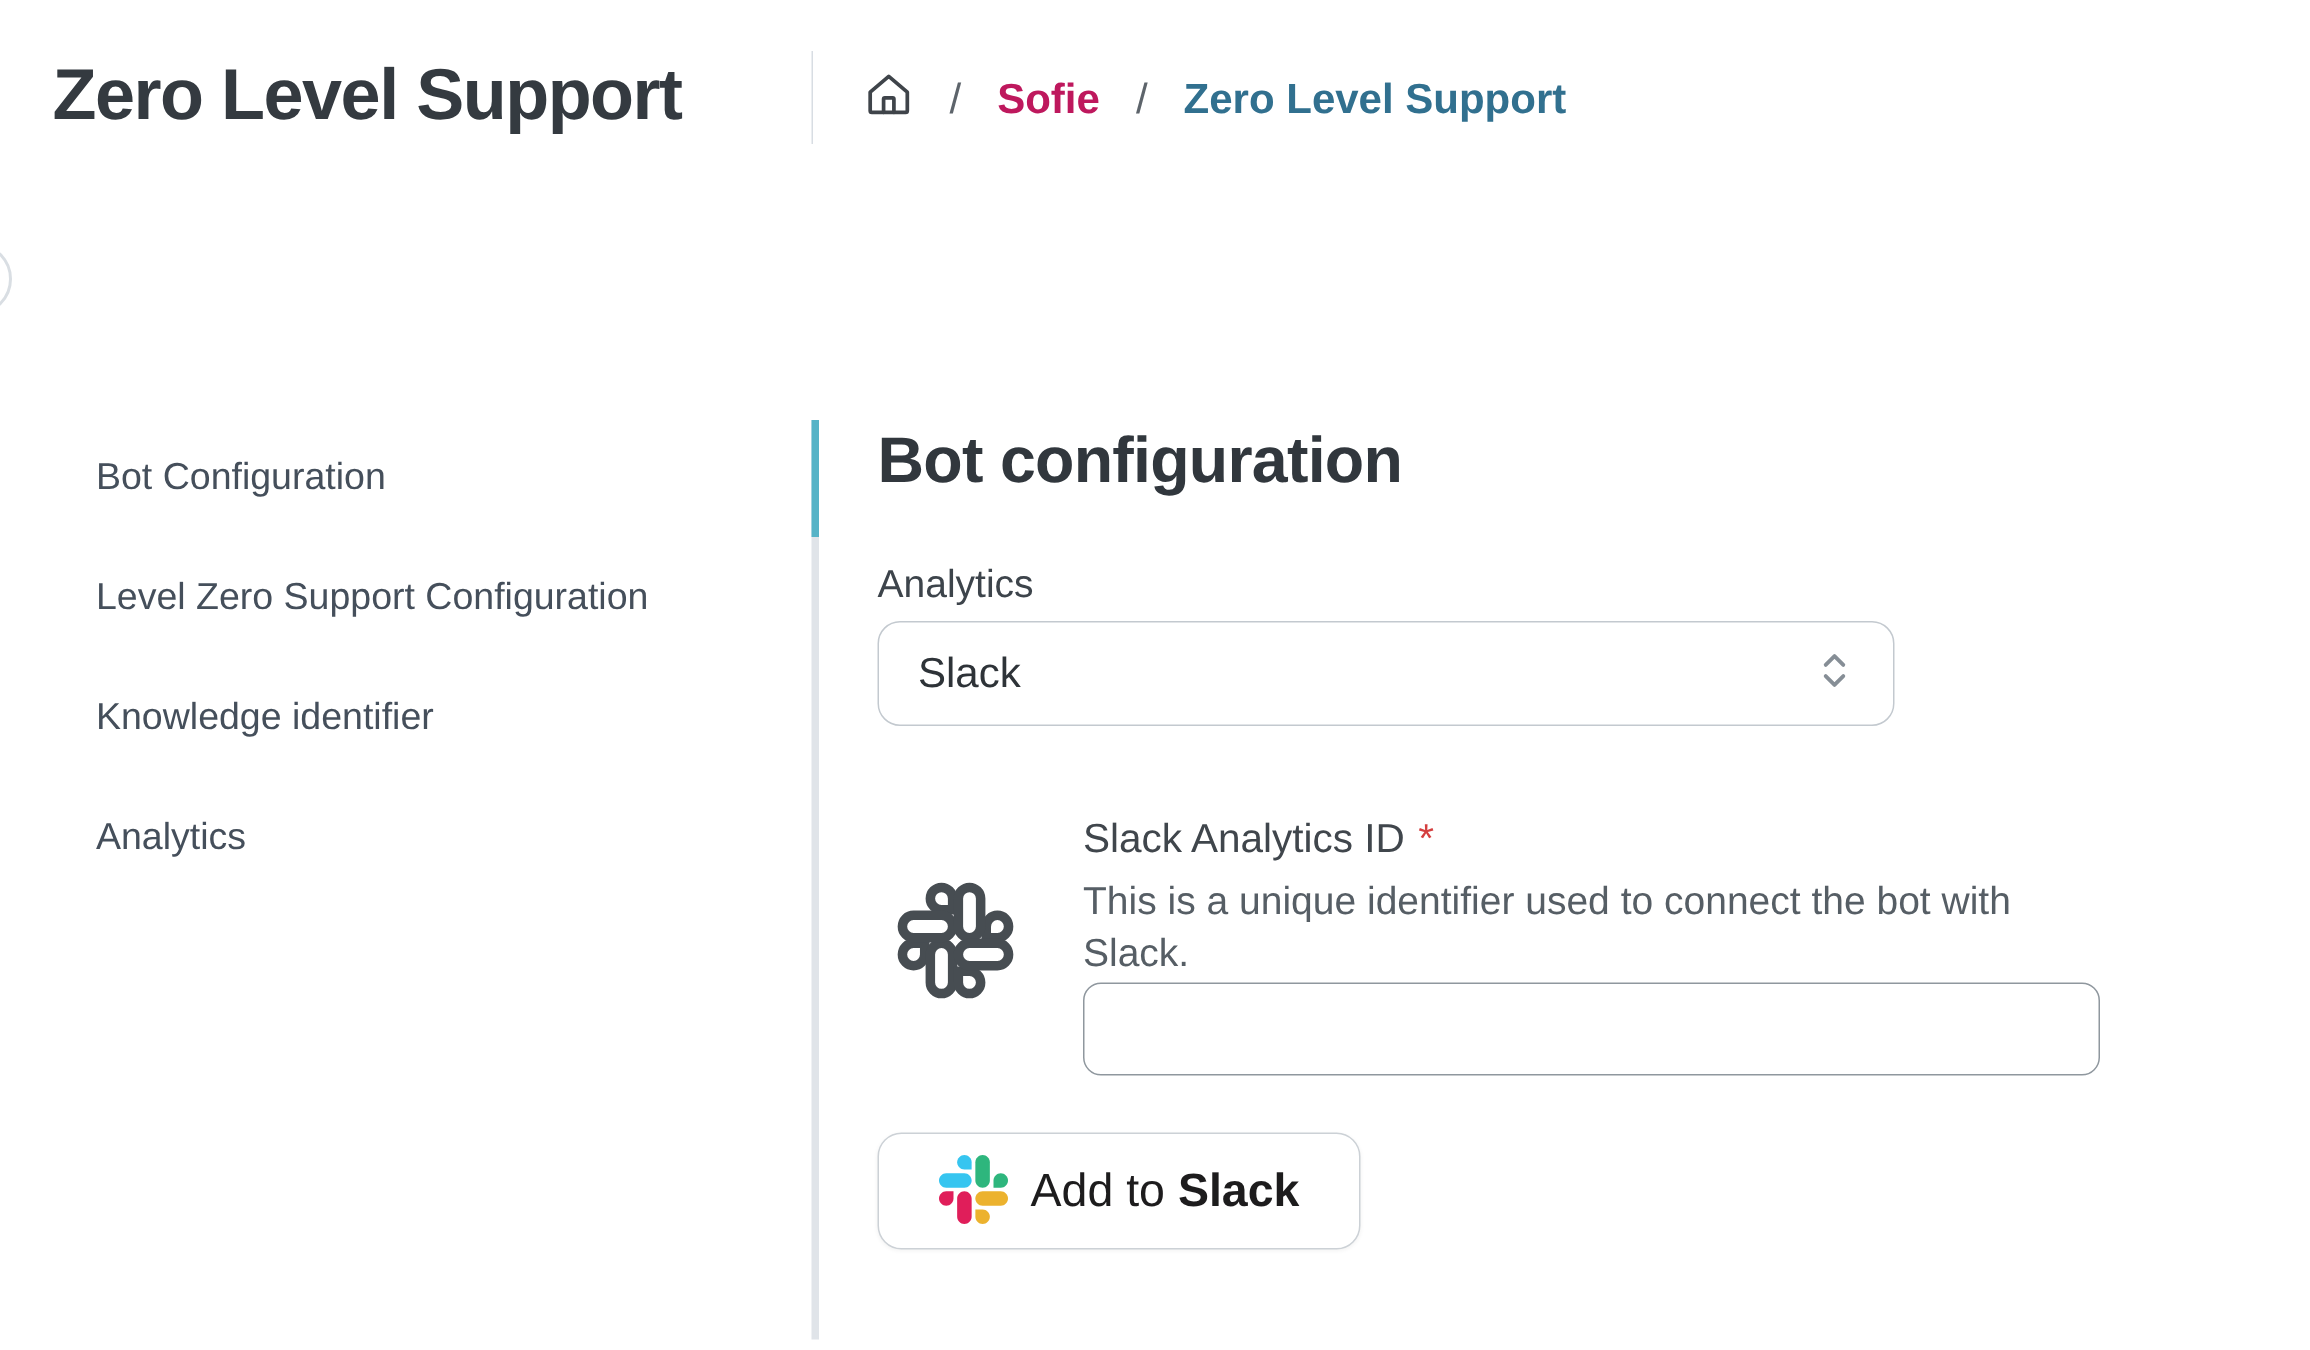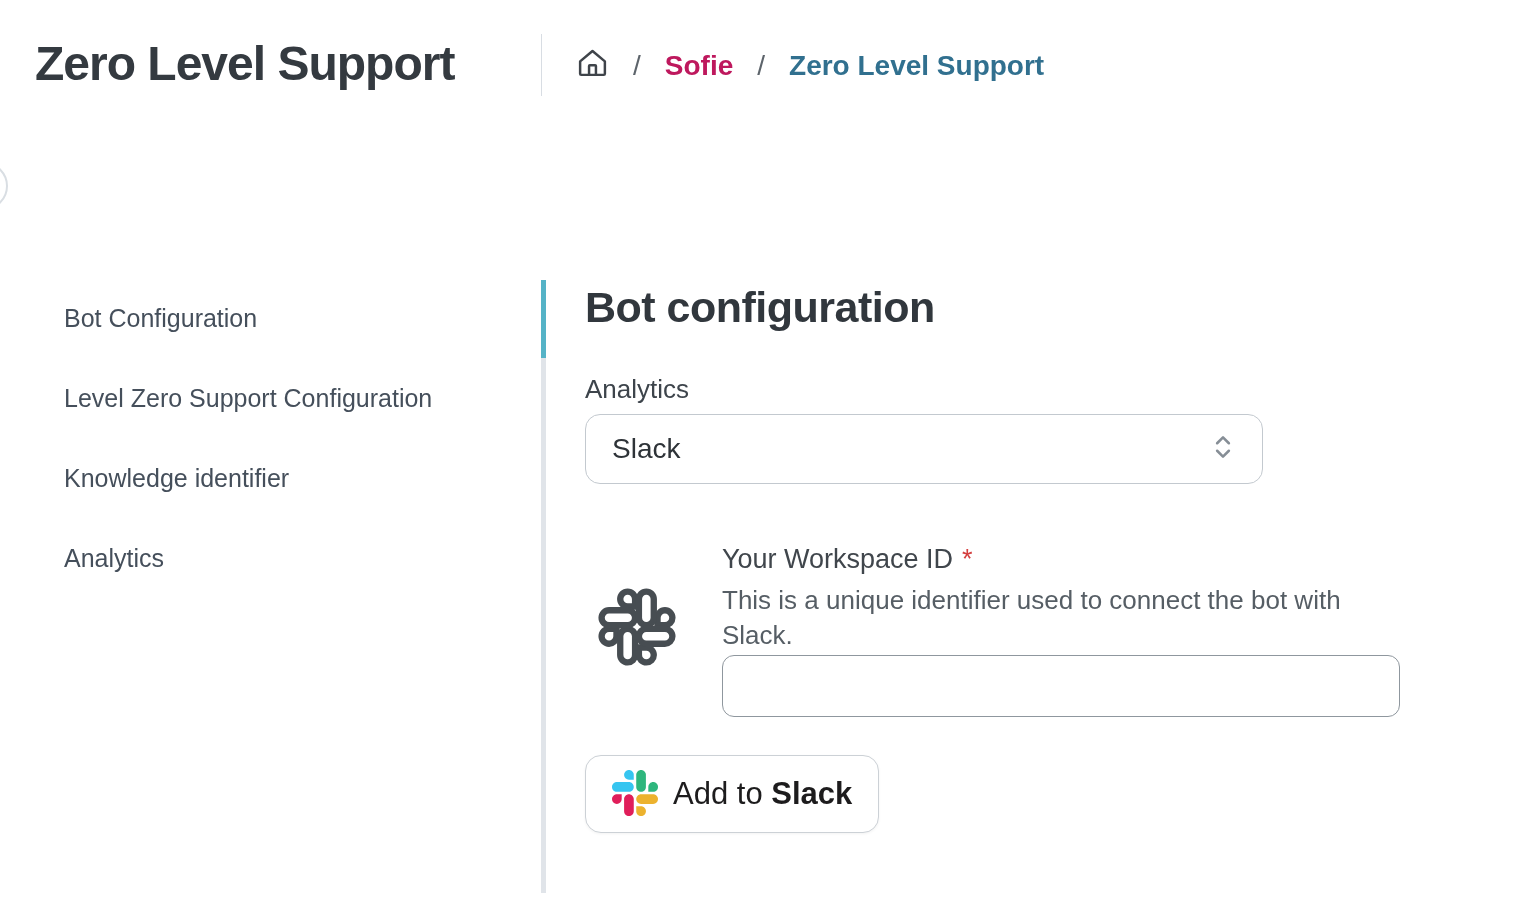--- a/index.html
+++ b/index.html
@@ -60,21 +60,21 @@
   .ws-required { color:#d43f3f; margin-left:9px; font-weight:500; }
   .ws-help { position:absolute; left:722px; top:583px; width:650px;
     font-size:26px; line-height:35px; color:#565e65; }
   .ws-input { position:absolute; left:722px; top:655px; width:678px;
     height:62px; border:1.5px solid #8f979e; border-radius:12px;
     background:#fff; font-size:26px; padding:0 20px; color:#2e3338;
     font-family:"Liberation Sans", sans-serif; outline:none; }
 
   .add-slack-btn { position:absolute; left:585px; top:755px; height:78px;
     border:1px solid #ccd1d6; border-radius:16px; background:#fff;
-    display:inline-flex; align-items:center; padding:0 26px; gap:15px;
+    display:inline-flex; align-items:center; padding:0 40px; gap:15px;
     cursor:pointer; box-shadow:0 1px 3px rgba(0,0,0,0.05);
     font-family:"Liberation Sans", sans-serif; }
   .add-slack-btn svg { width:46px; height:46px; }
   .btn-text { font-size:31px; color:#1d1c1d; white-space:pre; }
   .btn-text .brand { font-weight:700; }
 </style>
 </head>
 <body>
 
 <div class="stage">
@@ -129,21 +129,21 @@
       <path d="M32.3,77.6c0-7.1,5.8-12.9,12.9-12.9s12.9,5.8,12.9,12.9v32.3c0,7.1-5.8,12.9-12.9,12.9s-12.9-5.8-12.9-12.9V77.6z"></path>
       <path d="M45.2,25.8c-7.1,0-12.9-5.8-12.9-12.9S38.1,0,45.2,0s12.9,5.8,12.9,12.9v12.9H45.2z"></path>
       <path d="M45.2,32.3c7.1,0,12.9,5.8,12.9,12.9s-5.8,12.9-12.9,12.9H12.9C5.8,58.1,0,52.3,0,45.2s5.8-12.9,12.9-12.9H45.2z"></path>
       <path d="M97,45.2c0-7.1,5.8-12.9,12.9-12.9s12.9,5.8,12.9,12.9s-5.8,12.9-12.9,12.9H97V45.2z"></path>
       <path d="M90.5,45.2c0,7.1-5.8,12.9-12.9,12.9s-12.9-5.8-12.9-12.9V12.9C64.7,5.8,70.5,0,77.6,0s12.9,5.8,12.9,12.9V45.2z"></path>
       <path d="M77.6,97c7.1,0,12.9,5.8,12.9,12.9s-5.8,12.9-12.9,12.9s-12.9-5.8-12.9-12.9V97H77.6z"></path>
       <path d="M77.6,90.5c-7.1,0-12.9-5.8-12.9-12.9s5.8-12.9,12.9-12.9h32.3c7.1,0,12.9,5.8,12.9,12.9s-5.8,12.9-12.9,12.9H77.6z"></path>
     </svg>
   </div>
 
-  <div class="ws-label"><span>Your Workspace ID</span><span class="ws-required">*</span></div>
+  <div class="ws-label"><span>Slack Analytics ID</span><span class="ws-required">*</span></div>
 
   <div class="ws-help">This is a unique identifier used to connect the bot with Slack.</div>
 
   <input class="ws-input" type="text" placeholder="" value="" style="">
 
   <button class="add-slack-btn">
     <span>
       <svg viewBox="0 0 122.8 122.8">
         <path fill="#E01E5A" d="M25.8,77.6c0,7.1-5.8,12.9-12.9,12.9S0,84.7,0,77.6s5.8-12.9,12.9-12.9h12.9V77.6z"></path>
         <path fill="#E01E5A" d="M32.3,77.6c0-7.1,5.8-12.9,12.9-12.9s12.9,5.8,12.9,12.9v32.3c0,7.1-5.8,12.9-12.9,12.9s-12.9-5.8-12.9-12.9V77.6z"></path>

